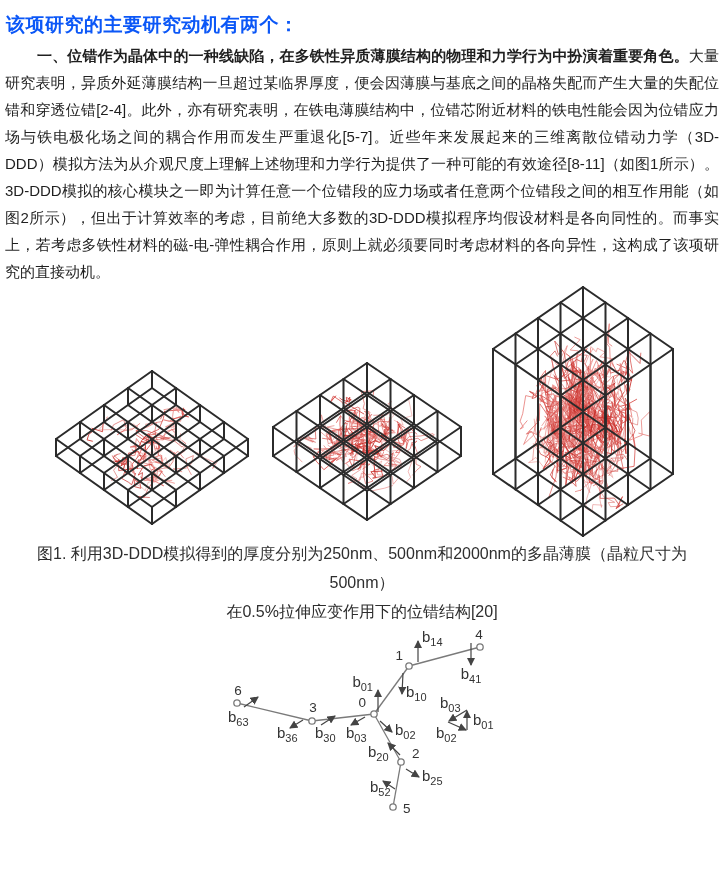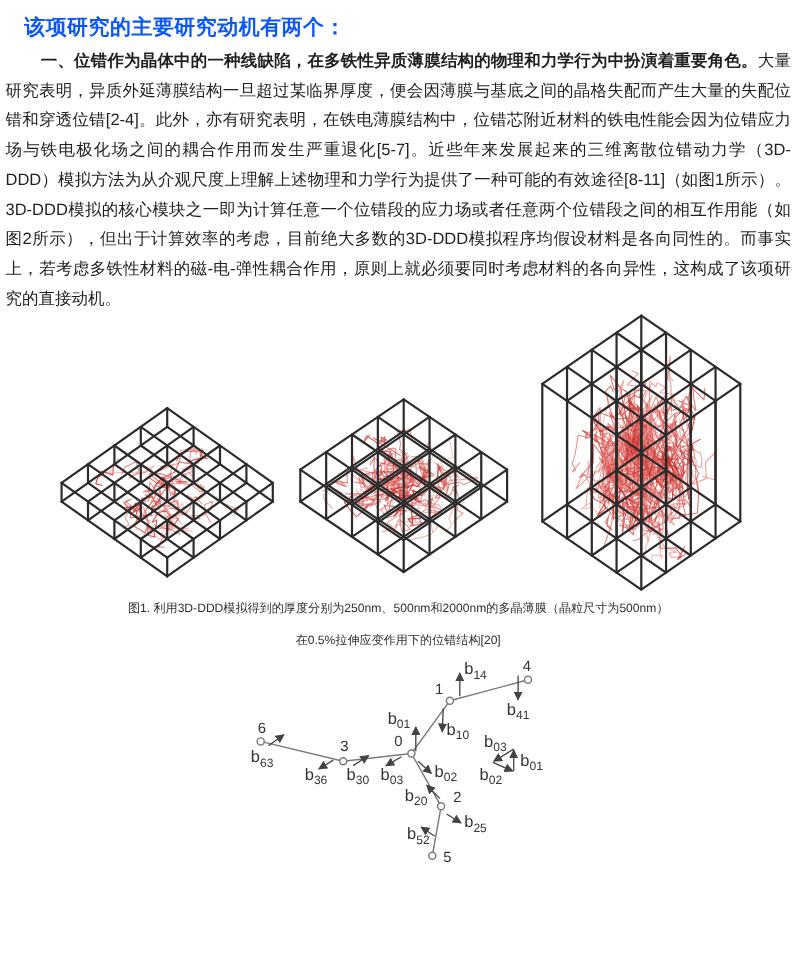--- a/index.html
+++ b/index.html
@@ -1,24 +1,24 @@
 <!DOCTYPE html>
 <html><head>
 <meta charset="utf-8">
 <style>
   html,body{margin:0;padding:0;background:#ffffff;}
   body{width:724px;font-family:"Liberation Sans","DejaVu Sans",sans-serif;}
   .page{width:724px;min-height:877px;box-sizing:border-box;padding:12px 5px 0;background:#ffffff;}
-  .heading{margin:0 0 4px 17px;font-size:19px;font-weight:bold;letter-spacing:0.5px;}
+  .heading{margin:0 0 4px 1px;font-size:19px;font-weight:bold;letter-spacing:0.5px;}
   .para{margin:4px 0 0;font-size:15px;line-height:27px;text-align:justify;text-indent:32px;}
   .para strong{font-weight:bold;}
   figure{margin:0;}
   #fig1-svg{display:block;margin-top:0;}
   #fig2-svg{display:block;margin:2px auto 0;}
-  .caption{font-size:11px;line-height:29px;text-align:center;margin-top:2px;}
+  .caption{font-size:16px;line-height:29px;text-align:center;margin-top:2px;}
 </style>
 </head>
 <body style="color: rgb(31, 31, 31);">
 
 <div class="page">
 
   <h1 class="heading" style="color: rgb(11, 87, 247);">该项研究的主要研究动机有两个：</h1>
 
   <p class="para"><strong>一、位错作为晶体中的一种线缺陷，在多铁性异质薄膜结构的物理和力学行为中扮演着重要角色。</strong><span>大量研究表明，异质外延薄膜结构一旦超过某临界厚度，便会因薄膜与基底之间的晶格失配而产生大量的失配位错和穿透位错[2-4]。此外，亦有研究表明，在铁电薄膜结构中，位错芯附近材料的铁电性能会因为位错应力场与铁电极化场之间的耦合作用而发生严重退化[5-7]。近些年来发展起来的三维离散位错动力学（3D-DDD）模拟方法为从介观尺度上理解上述物理和力学行为提供了一种可能的有效途径[8-11]（如图1所示）。3D-DDD模拟的核心模块之一即为计算任意一个位错段的应力场或者任意两个位错段之间的相互作用能（如图2所示），但出于计算效率的考虑，目前绝大多数的3D-DDD模拟程序均假设材料是各向同性的。而事实上，若考虑多铁性材料的磁-电-弹性耦合作用，原则上就必须要同时考虑材料的各向异性，这构成了该项研究的直接动机。</span></p>
 

